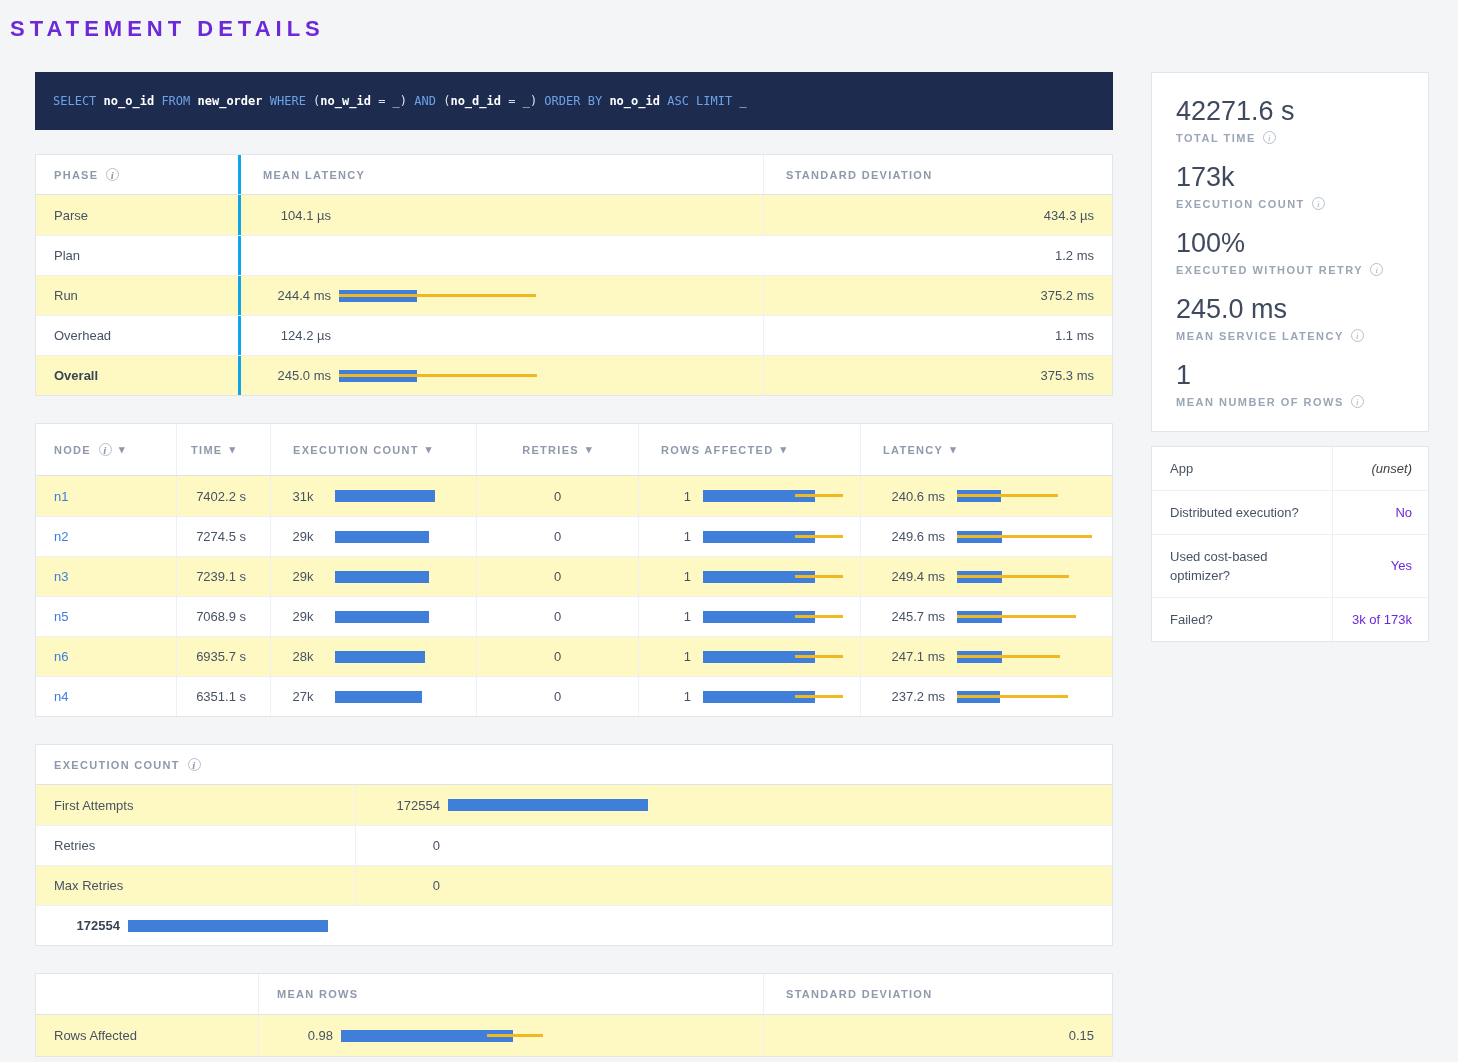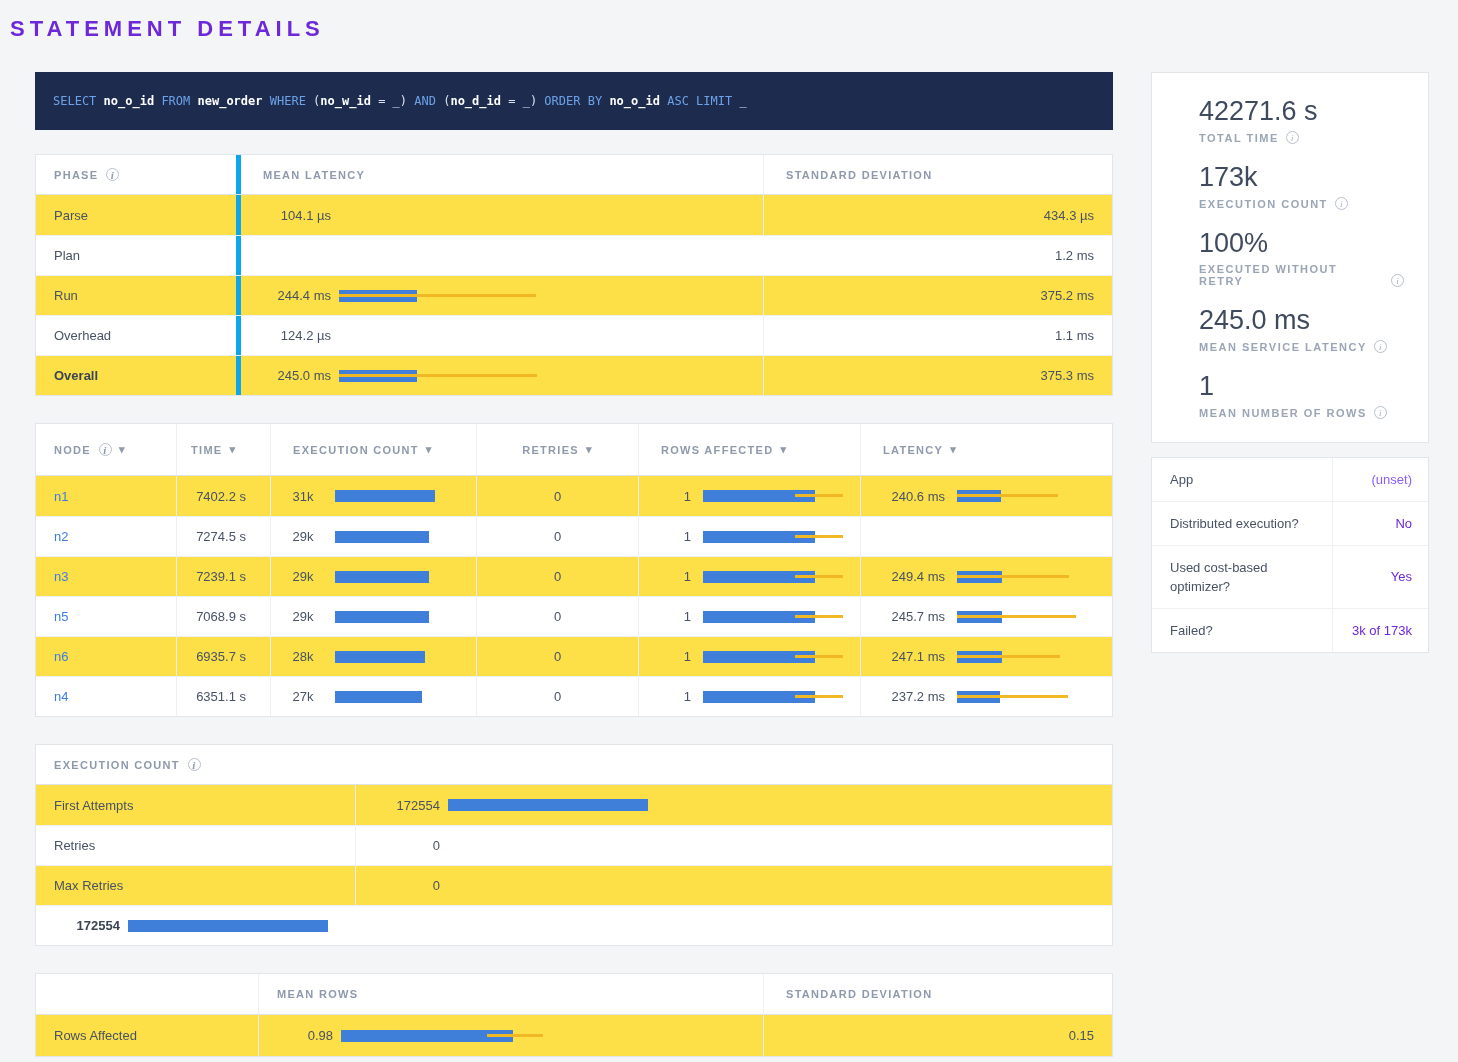--- a/index.html
+++ b/index.html
@@ -25,35 +25,35 @@
   .tok-kw { color:#6da2e8; }
   .tok-id { color:#ffffff; font-weight:700; }
   .tok-pl { color:#dbe3f1; }
 
   
   .card { background:#fff; border:1px solid #e2e5ea; }
   .table { margin-bottom:27px; }
   .trow { display:flex; align-items:stretch; height:40px; }
   .t-body .trow { border-top:1px solid #eef0f3; }
   .t-body .trow:first-child { border-top:none; }
-  .trow.alt { background:#fde047; }
+  .trow.alt { background:#fef9c3; }
   .trow.bold .cell:first-child span { font-weight:700; color:#394455; }
   .thead { border-bottom:1px solid #e0e4e9; background:#fff; }
   .cell { display:flex; align-items:center; font-size:13px; color:#475264; }
   .th, .th span { font-size:11px; font-weight:700; color:#8e99ab; letter-spacing:1.3px; }
   .num { white-space:nowrap; }
   .val { flex:none; }
   .link { color:#3b7de0; cursor:pointer; }
 
   .bar-area { flex:1; height:100%; position:relative; }
   .bar-blue { position:absolute; left:0; top:50%; margin-top:-6px; height:12px; background:#3f7ed9; }
   .bar-dev  { position:absolute; top:50%; margin-top:-2px; height:3px; background:#f2b824; }
 
   
-  .c-phase { width:205px; padding-left:18px; border-right:5px solid #0ea5e9; }
+  .c-phase { width:205px; padding-left:18px; border-right:3px solid #0ea5e9; }
   .c-mean  { width:523px; padding-left:22px; border-right:1px solid #eef0f3; }
   .c-mean .val { width:68px; text-align:right; }
   .c-mean .bar-area { margin-left:8px; }
   .c-std { flex:1; justify-content:flex-end; padding-right:18px; }
   .thead .c-std { justify-content:flex-start; padding-left:22px; }
 
   
   .node-table .thead { height:52px; }
   .cn-node { width:141px; padding-left:18px; border-right:1px solid #eef0f3; }
   .cn-time { width:94px; justify-content:flex-end; padding-right:24px; border-right:1px solid #eef0f3; }
@@ -95,30 +95,30 @@
     width:13px; height:13px; flex:none;
     border:1px solid #b6bfcc; border-radius:50%;
     color:#a6afbd; font-size:9px; font-style:italic; font-weight:400;
     font-family:"Liberation Serif", serif;
     margin-left:8px; letter-spacing:0;
   }
   .sort { color:#a6afbd; font-size:9px; margin-left:7px; letter-spacing:0; }
 
   
   .stats-card { padding:22px 24px 6px 24px; }
-  .stat { margin-bottom:17px;margin-left:23px; }
+  .stat { margin-bottom:17px; }
   .stat-value { font-size:27px; line-height:33px; color:#3f4a5e; font-weight:400; }
   .stat-label { display:flex; align-items:flex-end; font-size:11px; font-weight:700; letter-spacing:1.5px; color:#9aa5b5; margin-top:3px; }
   .stat-label .info { margin-left:7px; }
   .details-card { margin-top:14px; }
   .detail-row { display:flex; align-items:stretch; border-top:1px solid #eef0f3; }
   .detail-row:first-child { border-top:none; }
   .detail-label { flex:1; padding:12px 12px 12px 18px; font-size:13px; color:#475264; display:flex; align-items:center; line-height:19px; }
   .detail-value { width:96px; border-left:1px solid #eef0f3; padding:12px 16px 12px 8px; display:flex; align-items:center; justify-content:flex-end; text-align:right; font-size:13px; color:#6d28d9; line-height:18px; }
-  .detail-value.muted { color:#8b5cf6; }
+  .detail-value.muted { color:#404040; font-style:italic; }
 </style>
 </head>
 <body>
 
 <div class="page">
   <h1 class="page-title">STATEMENT DETAILS</h1>
 
   <div class="layout">
 
     <div class="main-col">
@@ -280,20 +280,27 @@
                 </div>
               </div>
               <div class="cell cn-retries">
                 <span class="num">0</span>
               </div>
               <div class="cell cn-rows">
                 <span class="val num">1</span>
                 <div class="bar-area">
                   <div class="bar-blue" style="width: 112px;"></div>
                   <div class="bar-dev" style="left: 92px; width: 48px;"></div>
+                </div>
+              </div>
+              <div class="cell cn-lat">
+                <span class="val num">249.6 ms</span>
+                <div class="bar-area">
+                  <div class="bar-blue" style="width: 45px;"></div>
+                  <div class="bar-dev" style="left: 0px; width: 135px;"></div>
                 </div>
               </div>
             </div>
             <div class="trow alt">
               <div class="cell cn-node">
                 <span class="link">n3</span>
               </div>
               <div class="cell cn-time">
                 <span class="num">7239.1 s</span>
               </div>

